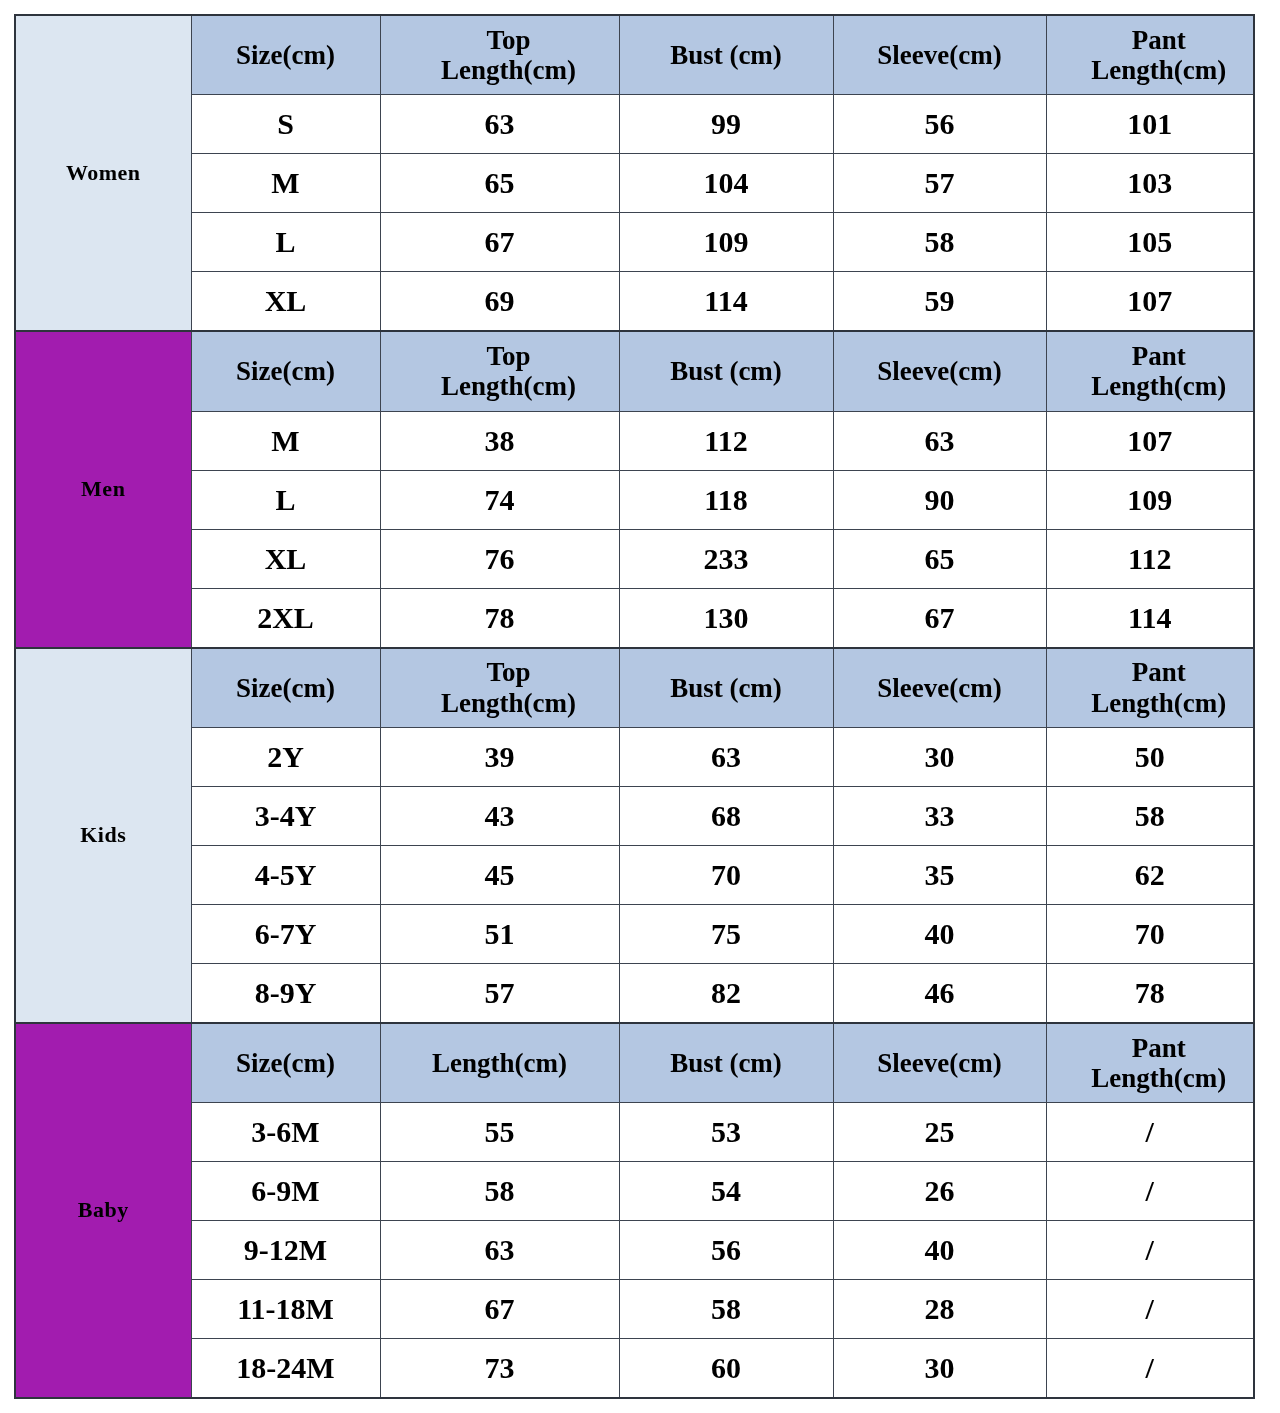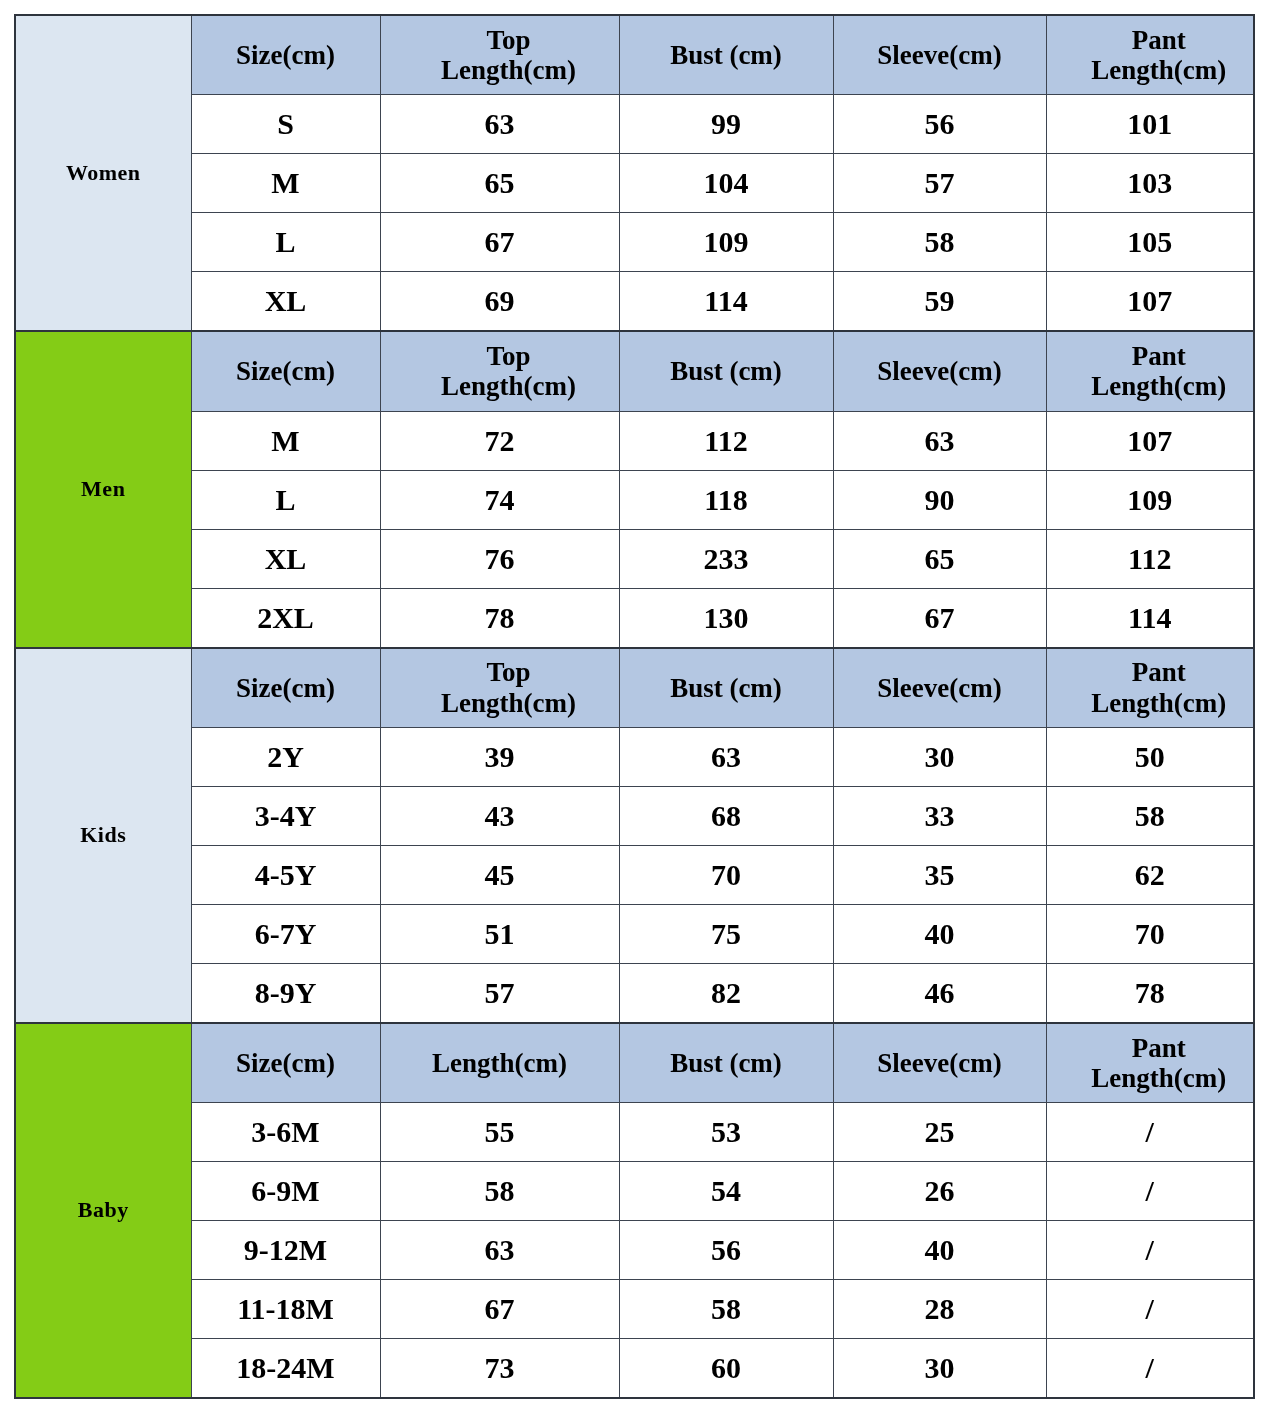--- a/index.html
+++ b/index.html
@@ -50,21 +50,21 @@
   col.c-bust  { width: 214px; }
   col.c-slv   { width: 213px; }
   col.c-pant  { width: 208px; }
 
   
   td.cat {
     font-size: 22px;
     letter-spacing: 0.5px;
   }
   td.cat.tint { background: #dce6f1; }
-  td.cat.plain { background: #84cc16; }
+  td.cat.plain { background: #a21caf; }
 
   
   td.hdr {
     background: #b4c7e2;
     font-size: 27px;
     padding: 6px 2px;
   }
   td.hdr .hl {
     display: block;
     padding-left: 18px;
@@ -148,21 +148,21 @@
           </td>
           <td class="hdr">Bust (cm)</td>
           <td class="hdr">Sleeve(cm)</td>
           <td class="hdr">
             <span class="hl">Pant</span>
             <span class="hl">Length(cm)</span>
           </td>
         </tr>
         <tr>
           <td class="val">M</td>
-          <td class="val">72</td>
+          <td class="val">38</td>
           <td class="val">112</td>
           <td class="val">63</td>
           <td class="val">107</td>
         </tr>
         <tr>
           <td class="val">L</td>
           <td class="val">74</td>
           <td class="val">118</td>
           <td class="val">90</td>
           <td class="val">109</td>

